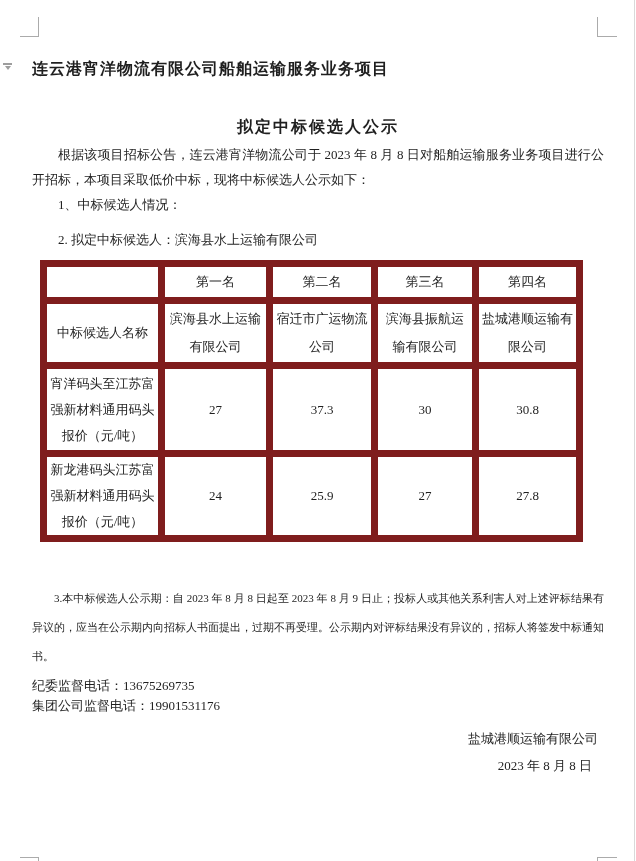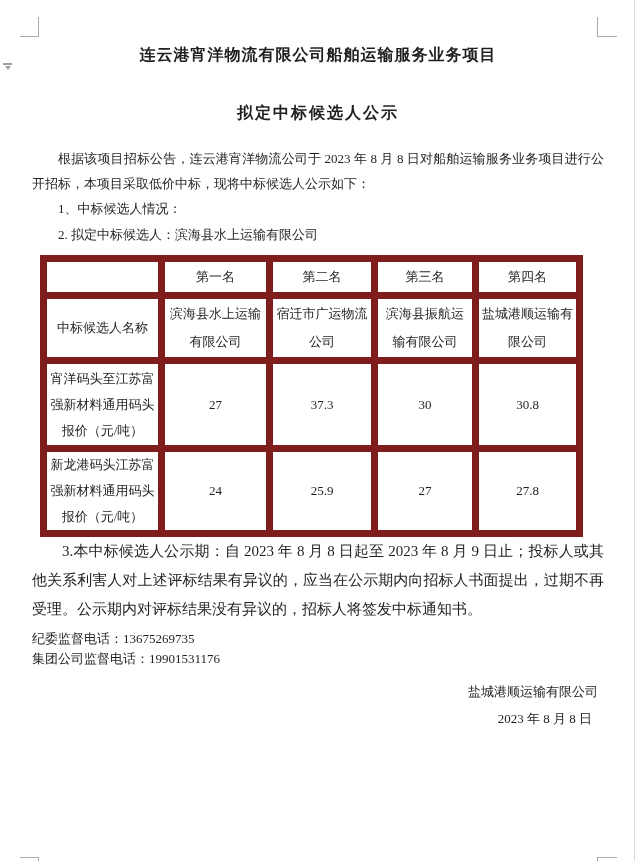--- a/index.html
+++ b/index.html
@@ -38,44 +38,43 @@
   .margin-icon .tri  {
     margin: 1px auto 0 auto; width: 0; height: 0;
     border-left: 3px solid transparent; border-right: 3px solid transparent;
     border-top: 4px solid #9e9e9e;
   }
 
   .content {
     position: absolute; left: 32px; top: 0; width: 572px;
   }
   .doc-title {
-    margin-top: 44px;
-    text-align: center;
+    margin-top: 58px;
     font-size: 16px; font-weight: bold;
     letter-spacing: 1px;
     line-height: 22px;
   }
   .doc-subtitle {
     margin-top: 36px;
     text-align: center;
     font-size: 16px; font-weight: bold;
     letter-spacing: 2px;
     line-height: 22px;
   }
   .intro {
-    margin-top: 22px;
+    margin-top: 4px;
     font-size: 13px; line-height: 25px;
     text-indent: 2em;
     text-align: justify;
   }
   .list-line {
     font-size: 13px; line-height: 25px;
     padding-left: 2em;
   }
-  .list-line.second { margin-top: 1px; }
+  .list-line.second { margin-top: 10px; }
 
   table.bids {
     border-collapse: collapse;
     table-layout: fixed;
     width: 536px;
     margin: 8px 0 0 8px;
   }
   table.bids td {
     border: 7px solid #7f1d1d;
     font-size: 13px;
@@ -91,21 +90,22 @@
   td.lbl {
     text-align: left;
     vertical-align: top;
     font-size: 12.5px;
     line-height: 26px;
     padding: 1px 4px 0 5px;
   }
   td.name-col { vertical-align: middle; font-size: 13px; }
 
   .notice {
-    font-size: 15px; line-height: 29px;
+    margin-top: 42px;
+    font-size: 11px; line-height: 29px;
     text-indent: 2em;
     text-align: justify;
   }
   .phone-line {
     font-size: 13px; line-height: 20px;
   }
   .phone-line.first { margin-top: 5px; }
   .sig-block {
     margin-top: 9px;
     text-align: right;

